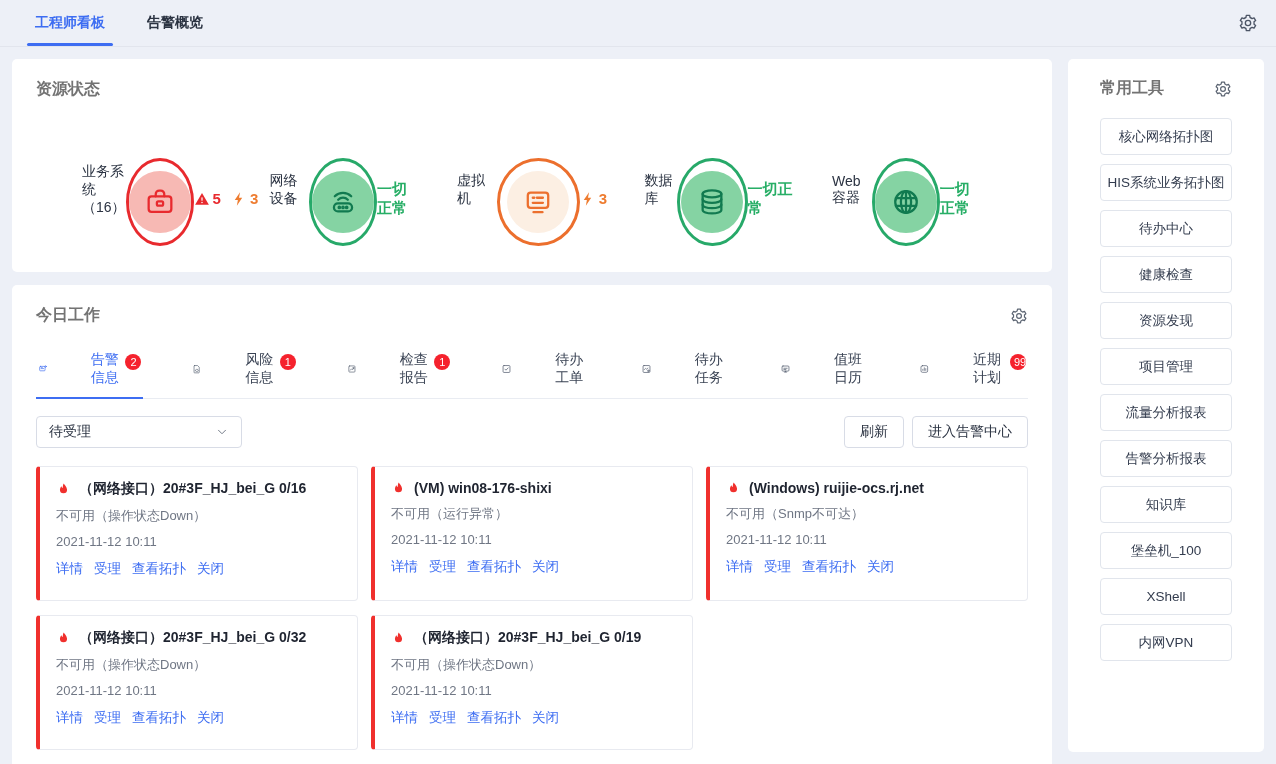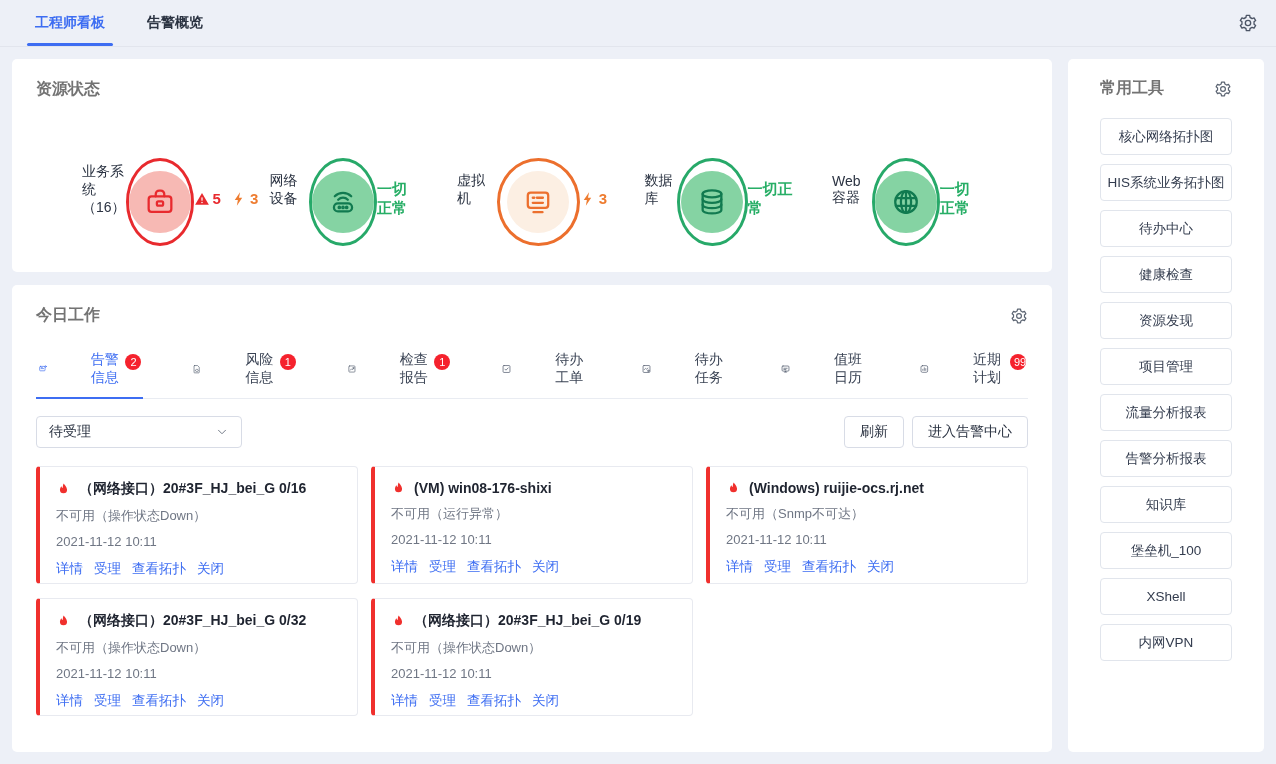--- a/index.html
+++ b/index.html
@@ -51,21 +51,21 @@
   .tab-label { font-size:14px;margin-left:36px; }
   .badge { background:#f5222d; color:#fff; font-size:11px; line-height:16px; min-width:16px; text-align:center; border-radius:999px; padding:0 4px; transform:translateY(-7px); margin-left:-3px; font-weight:400; }
 
   .work-toolbar { display:flex; align-items:center; justify-content:space-between; margin-top:17px; }
   .select { width:206px; height:32px; border:1px solid #d8dce6; border-radius:4px; background:#fff; display:flex; align-items:center; justify-content:space-between; padding:0 12px; cursor:pointer; color:#2b3342; }
   .select .chev { width:14px; height:14px; color:#6b7280; }
   .toolbar-btns { display:flex; gap:8px;padding-left:15px; }
   .btn { height:32px; padding:0 15px; border:1px solid #d8dce6; border-radius:4px; background:#fff; color:#2b3342; font-size:14px; cursor:pointer; font-family:inherit; }
 
   .cards { display:grid; grid-template-columns:repeat(3,1fr); gap:14px 13px; margin-top:18px; }
-  .card { background:#fff; border:1px solid #e8eaf0; border-left:4px solid #f0302d; border-radius:4px; padding:13px 16px 5px; }
+  .card { background:#fff; border:1px solid #e8eaf0; border-left:4px solid #f0302d; border-radius:4px; padding:13px 16px 22px; }
   .card-title-row { display:flex; align-items:center; gap:8px; }
   .flame { width:15px; height:15px; color:#f0302d; flex:none; }
   .card-title { font-size:14px; font-weight:700; color:#1f2430; white-space:nowrap; overflow:hidden; text-overflow:ellipsis; }
   .card-desc, .card-time { font-size:13px; color:#6f7684; margin-top:9px; }
   .card-links { display:flex; gap:11px; margin-top:11px; }
   .card-link { color:#3d6df2; font-size:13.5px; text-decoration:none; cursor:pointer; }
 
   
   .tools-panel { width:196px; flex:none; padding:19px 32px; }
   .tool-list { margin-top:19px; display:flex; flex-direction:column; gap:9px; }

